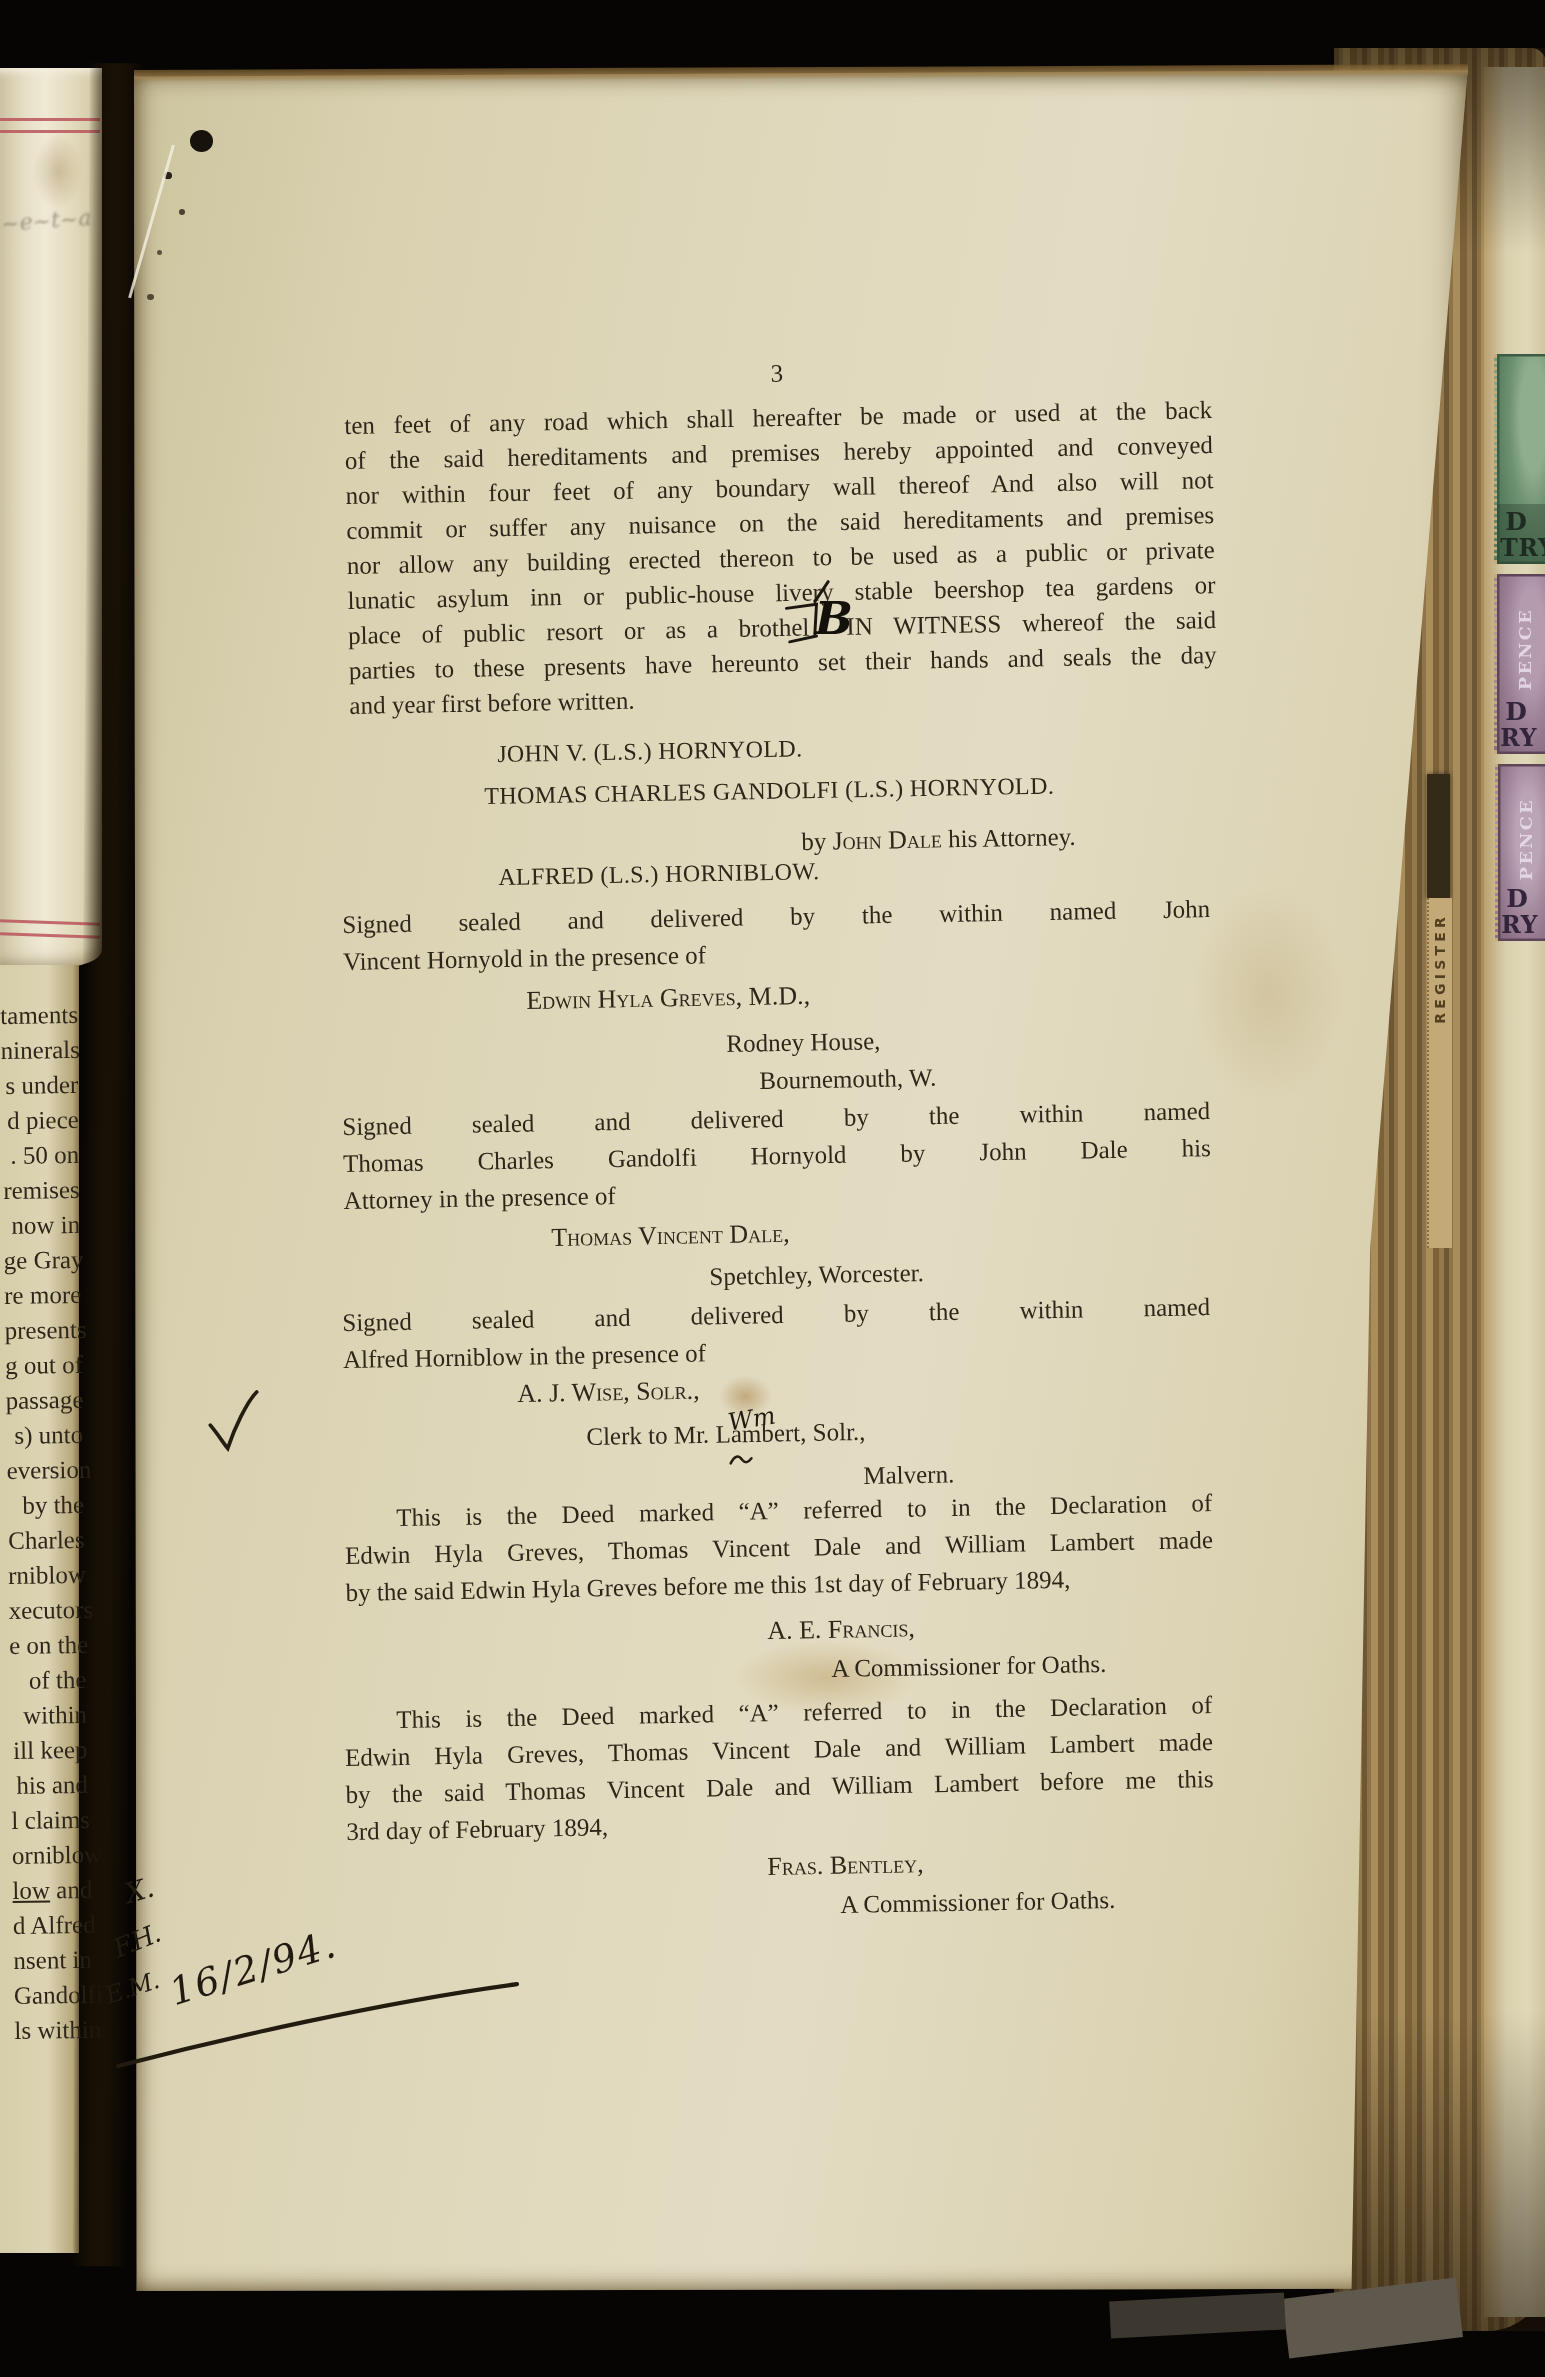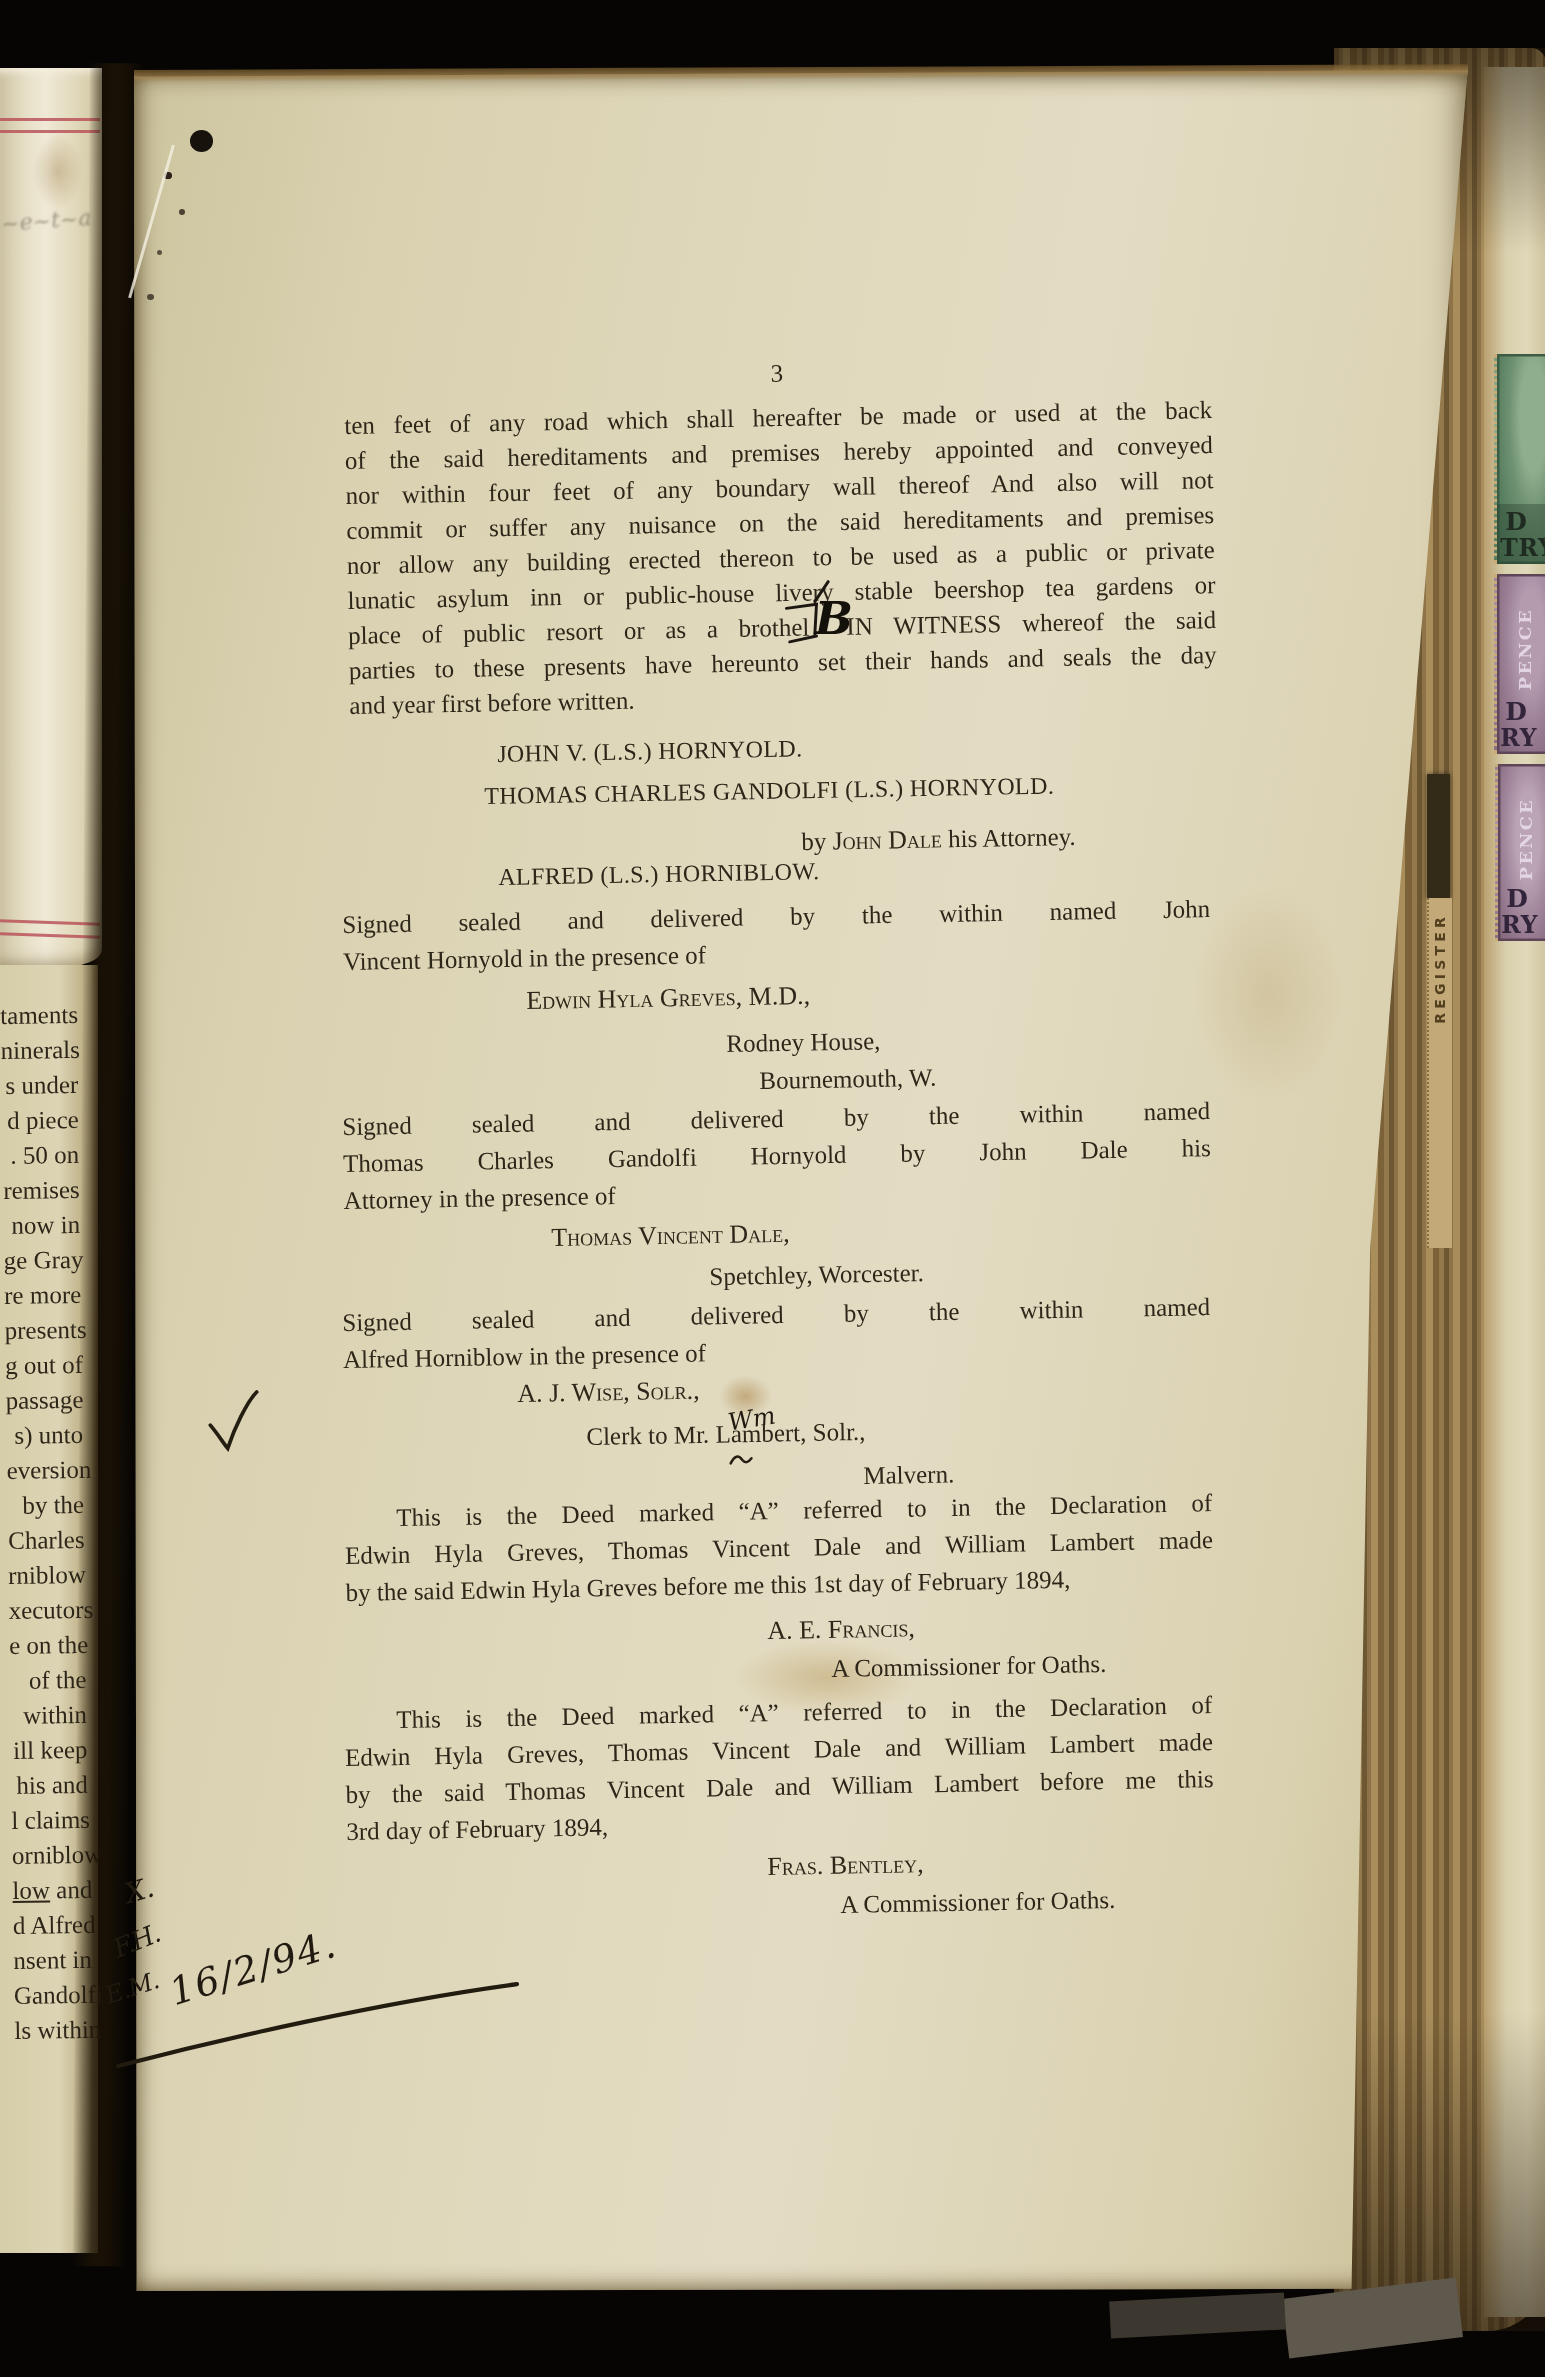--- a/index.html
+++ b/index.html
@@ -32,21 +32,21 @@
   #register-dark{left:1427px;top:774px;width:23.4px;height:124px;background:#342a18;box-shadow:0 0 5px rgba(0,0,0,.5);}
   #register-strip{left:1427px;top:898px;width:23.4px;height:350px;background:#c3a878;border-left:2.5px dotted #8a6d3c;}
   #register-strip span{position:absolute;left:2.5px;top:15px;writing-mode:vertical-rl;transform:rotate(180deg);
     font-size:14px;font-weight:bold;letter-spacing:4.2px;color:#52401f;font-family:"DejaVu Sans",sans-serif;}
   #roll{left:0;top:68px;width:102px;height:900px;
     background:linear-gradient(90deg,#cfc5a6,#e7e0c8 26%,#efe9d6 45%,#e2dabd 72%,#cec39f);
     border-bottom-right-radius:46px 18.4px;box-shadow:inset 0 8.3px 8.3px -5px #f4f0df,inset 0 -13.4px 15px -8.3px rgba(110,90,50,.55);}
   .redline{position:absolute;left:0;width:100px;height:2.5px;background:rgba(186,84,90,.85);}
   #ghost-writing{position:absolute;left:1.7px;top:140px;width:93px;height:50px;color:rgba(95,88,70,.55);
     font-style:italic;font-size:22px;filter:blur(1.3px);transform:rotate(-4deg);overflow:hidden;}
-  #left-strip{left:0;top:965px;width:98px;height:1288px;
+  #left-strip{left:0;top:965px;width:79px;height:1288px;
     background:linear-gradient(90deg,#d6cda9,#dcd4b4 60%,#b7a87d 92%,#8a764a);}
   #fragments{position:absolute;left:0;top:33px;width:77px;text-align:right;padding-right:3.3px;
     font-size:25px;line-height:35px;transform:rotate(-0.8deg);transform-origin:0 0;white-space:nowrap;}
   #gutter{left:90px;top:63px;width:52px;height:2203px;transform:rotate(0.45deg);transform-origin:0 0;
     background:linear-gradient(90deg,rgba(28,19,6,.05),rgba(28,19,6,.78) 35%,rgba(28,19,6,.85) 60%,rgba(28,19,6,.12));}
   #page{left:134px;top:70px;width:1335px;height:2221px;
     clip-path:polygon(0 0.3%,99.9% 0,92.6% 53%,91.2% 99.9%,0.2% 100%);
     background:linear-gradient(100deg,#cdc49f 0%,#d9d1b0 16%,#e0d9bd 42%,#e3dcc3 58%,#dad1b0 84%,#c8bd93 100%);
     box-shadow:inset 13.4px 0 22px -8.3px rgba(70,52,20,.55),inset -22px 0 33px -13.4px rgba(70,52,20,.55),
                inset 0 15px 22px -10px rgba(80,56,18,.65),inset 0 -13.4px 20px -10px rgba(80,56,18,.5);}

